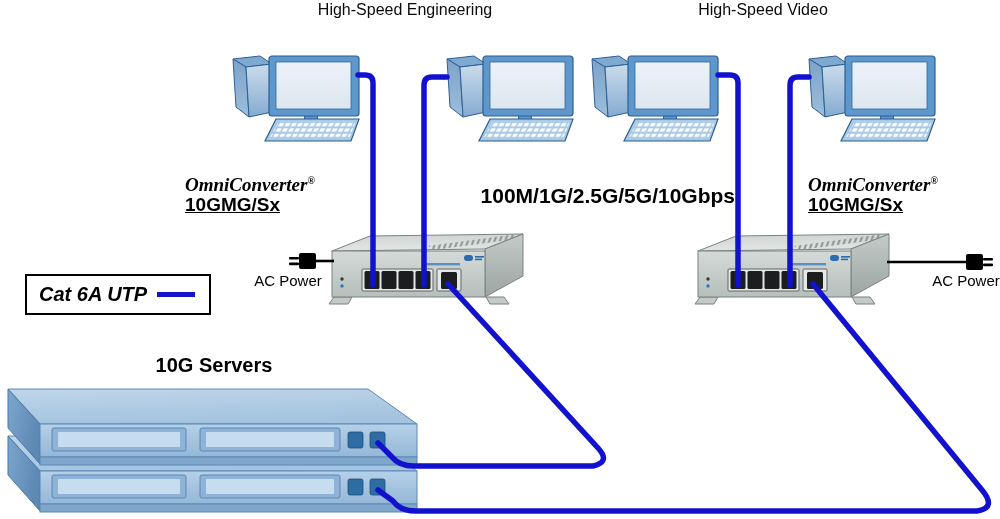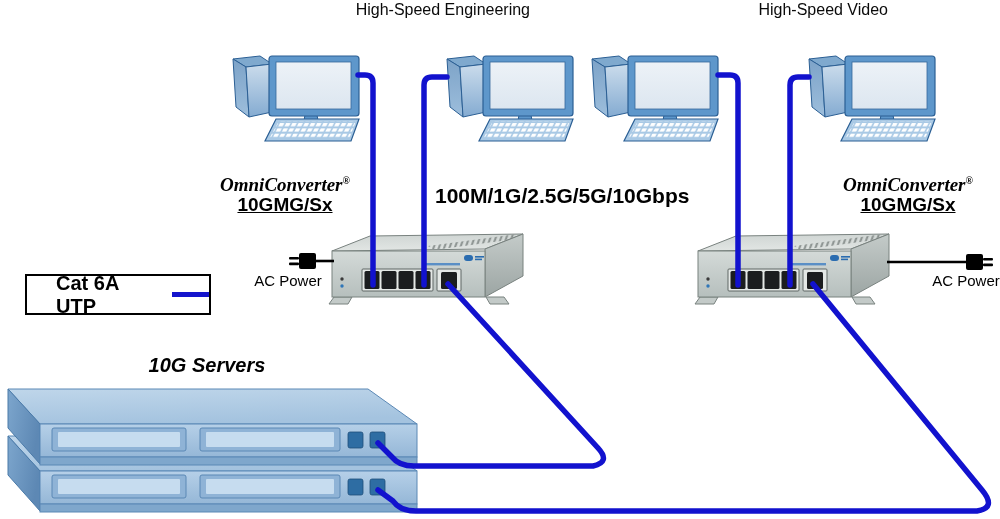--- a/index.html
+++ b/index.html
@@ -2,32 +2,32 @@
 <html><head>
 <meta charset="utf-8">
 <style>
   html,body{margin:0;padding:0;background:#fff;}
   #canvas{
     position:relative;width:1000px;height:519px;background:#fff;overflow:hidden;
     font-family:"Liberation Sans",sans-serif;color:#000;
   }
   #diagram-svg{position:absolute;left:0;top:0;z-index:1;}
   .txt{position:absolute;z-index:2;}
-  .hdr{text-align:right;font-size:16px;line-height:18px;color:#0a0a0a;}
-  .omni{text-align:center;width:200px;}
+  .hdr{text-align:center;font-size:16px;line-height:18px;color:#0a0a0a;}
+  .omni{text-align:left;width:200px;}
   .omni .brand{font-family:"Liberation Serif",serif;font-style:italic;font-weight:bold;font-size:19px;line-height:21px;}
   .omni sup{font-size:10px;font-style:normal;}
   .omni .model{font-weight:bold;font-size:19px;line-height:20px;text-decoration:underline;}
-  .speeds{width:300px;text-align:left;font-weight:bold;font-size:21px;}
+  .speeds{width:300px;text-align:right;font-weight:bold;font-size:21px;}
   .acpower{width:80px;text-align:center;font-size:15px;color:#000000;}
   .legend-box{
     left:25px;top:274px;width:182px;height:37px;border:2.5px solid #000;
     display:flex;align-items:center;background:#fff;
   }
-  .legend-text{font-weight:bold;font-size:20px;margin-left:29px;}
+  .legend-text{font-weight:bold;font-size:20px;margin-left:12px;font-style:italic;}
   .legend-line{width:38px;height:5px;background:#1414CC;margin-left:10px;}
   .servers-label{width:200px;text-align:center;font-weight:bold;font-size:20px;}
 </style>
 </head>
 <body>
 
 <div id="canvas">
 
   <svg id="diagram-svg" width="1000" height="519" viewBox="0 0 1000 519">
     <defs>
@@ -177,15 +177,15 @@
   </div>
 
   <div class="txt acpower" style="left:248px;top:272px;">AC Power</div>
   <div class="txt acpower" style="left:926px;top:272px;">AC Power</div>
 
   <div class="txt legend-box">
     <span class="legend-text">Cat 6A UTP</span>
     <span class="legend-line"></span>
   </div>
 
-  <div class="txt servers-label" style="left:107px;top:354px;font-style:italic;">10G Servers</div>
+  <div class="txt servers-label" style="left:114px;top:354px;">10G Servers</div>
 
 </div>
 
 </body></html>

